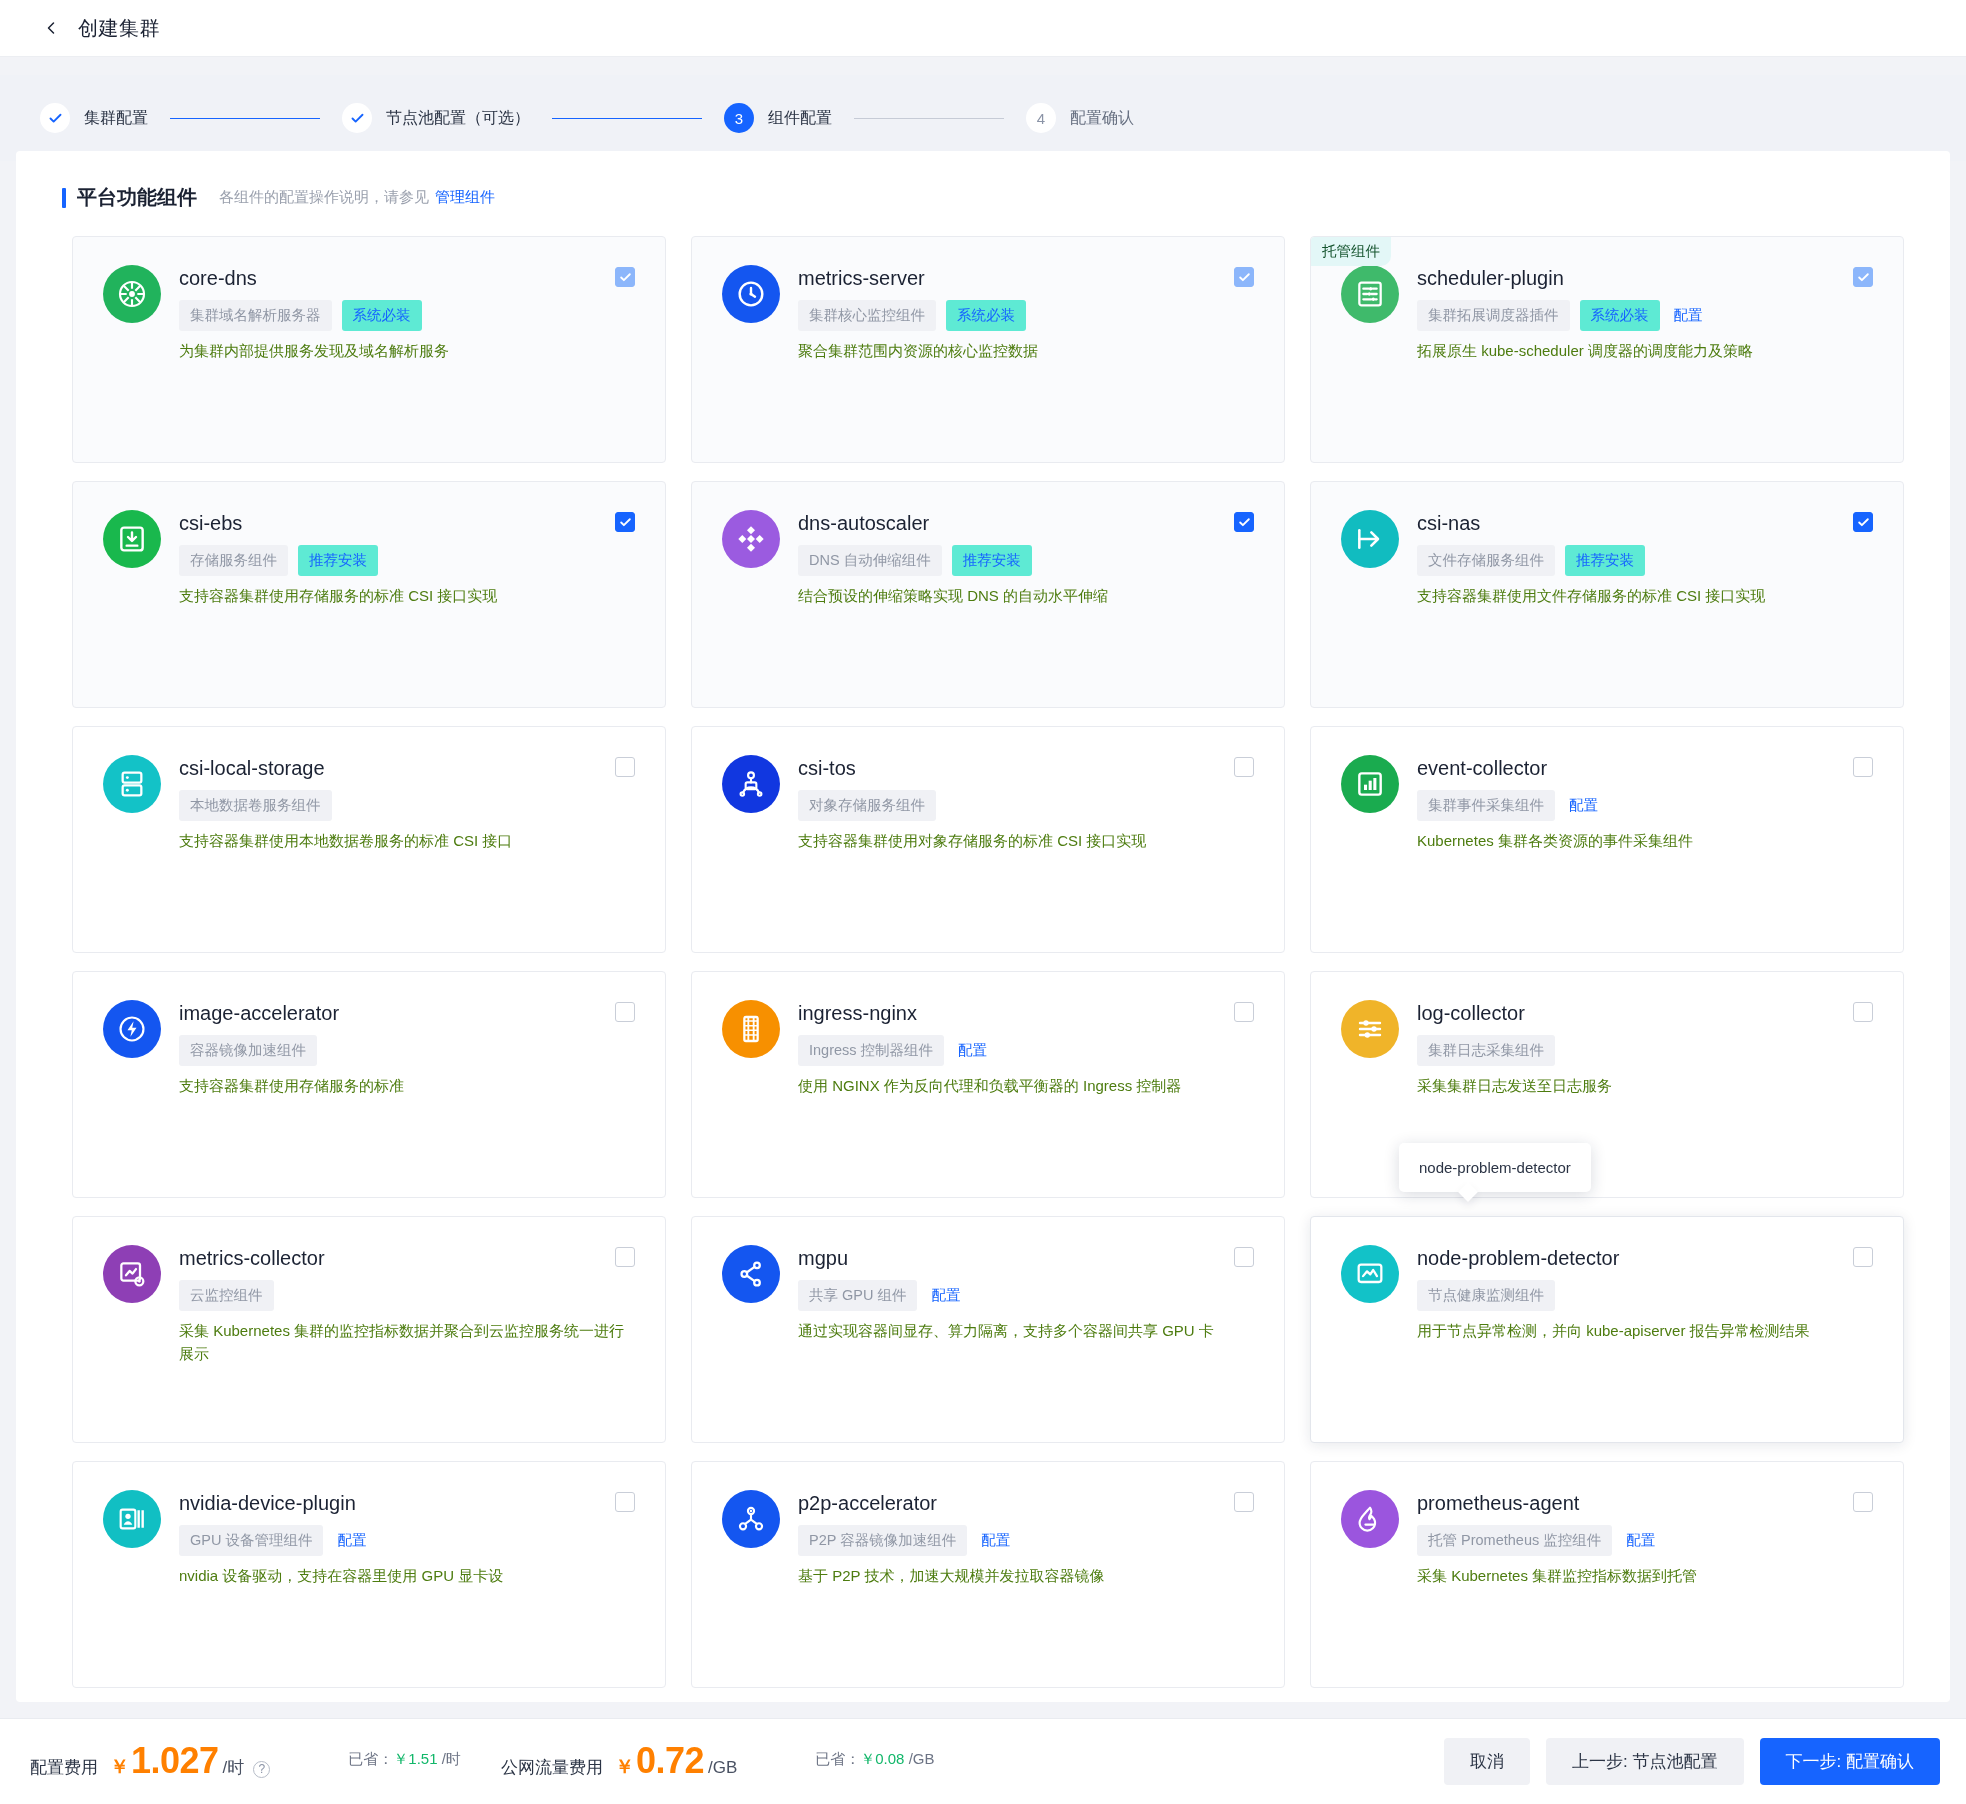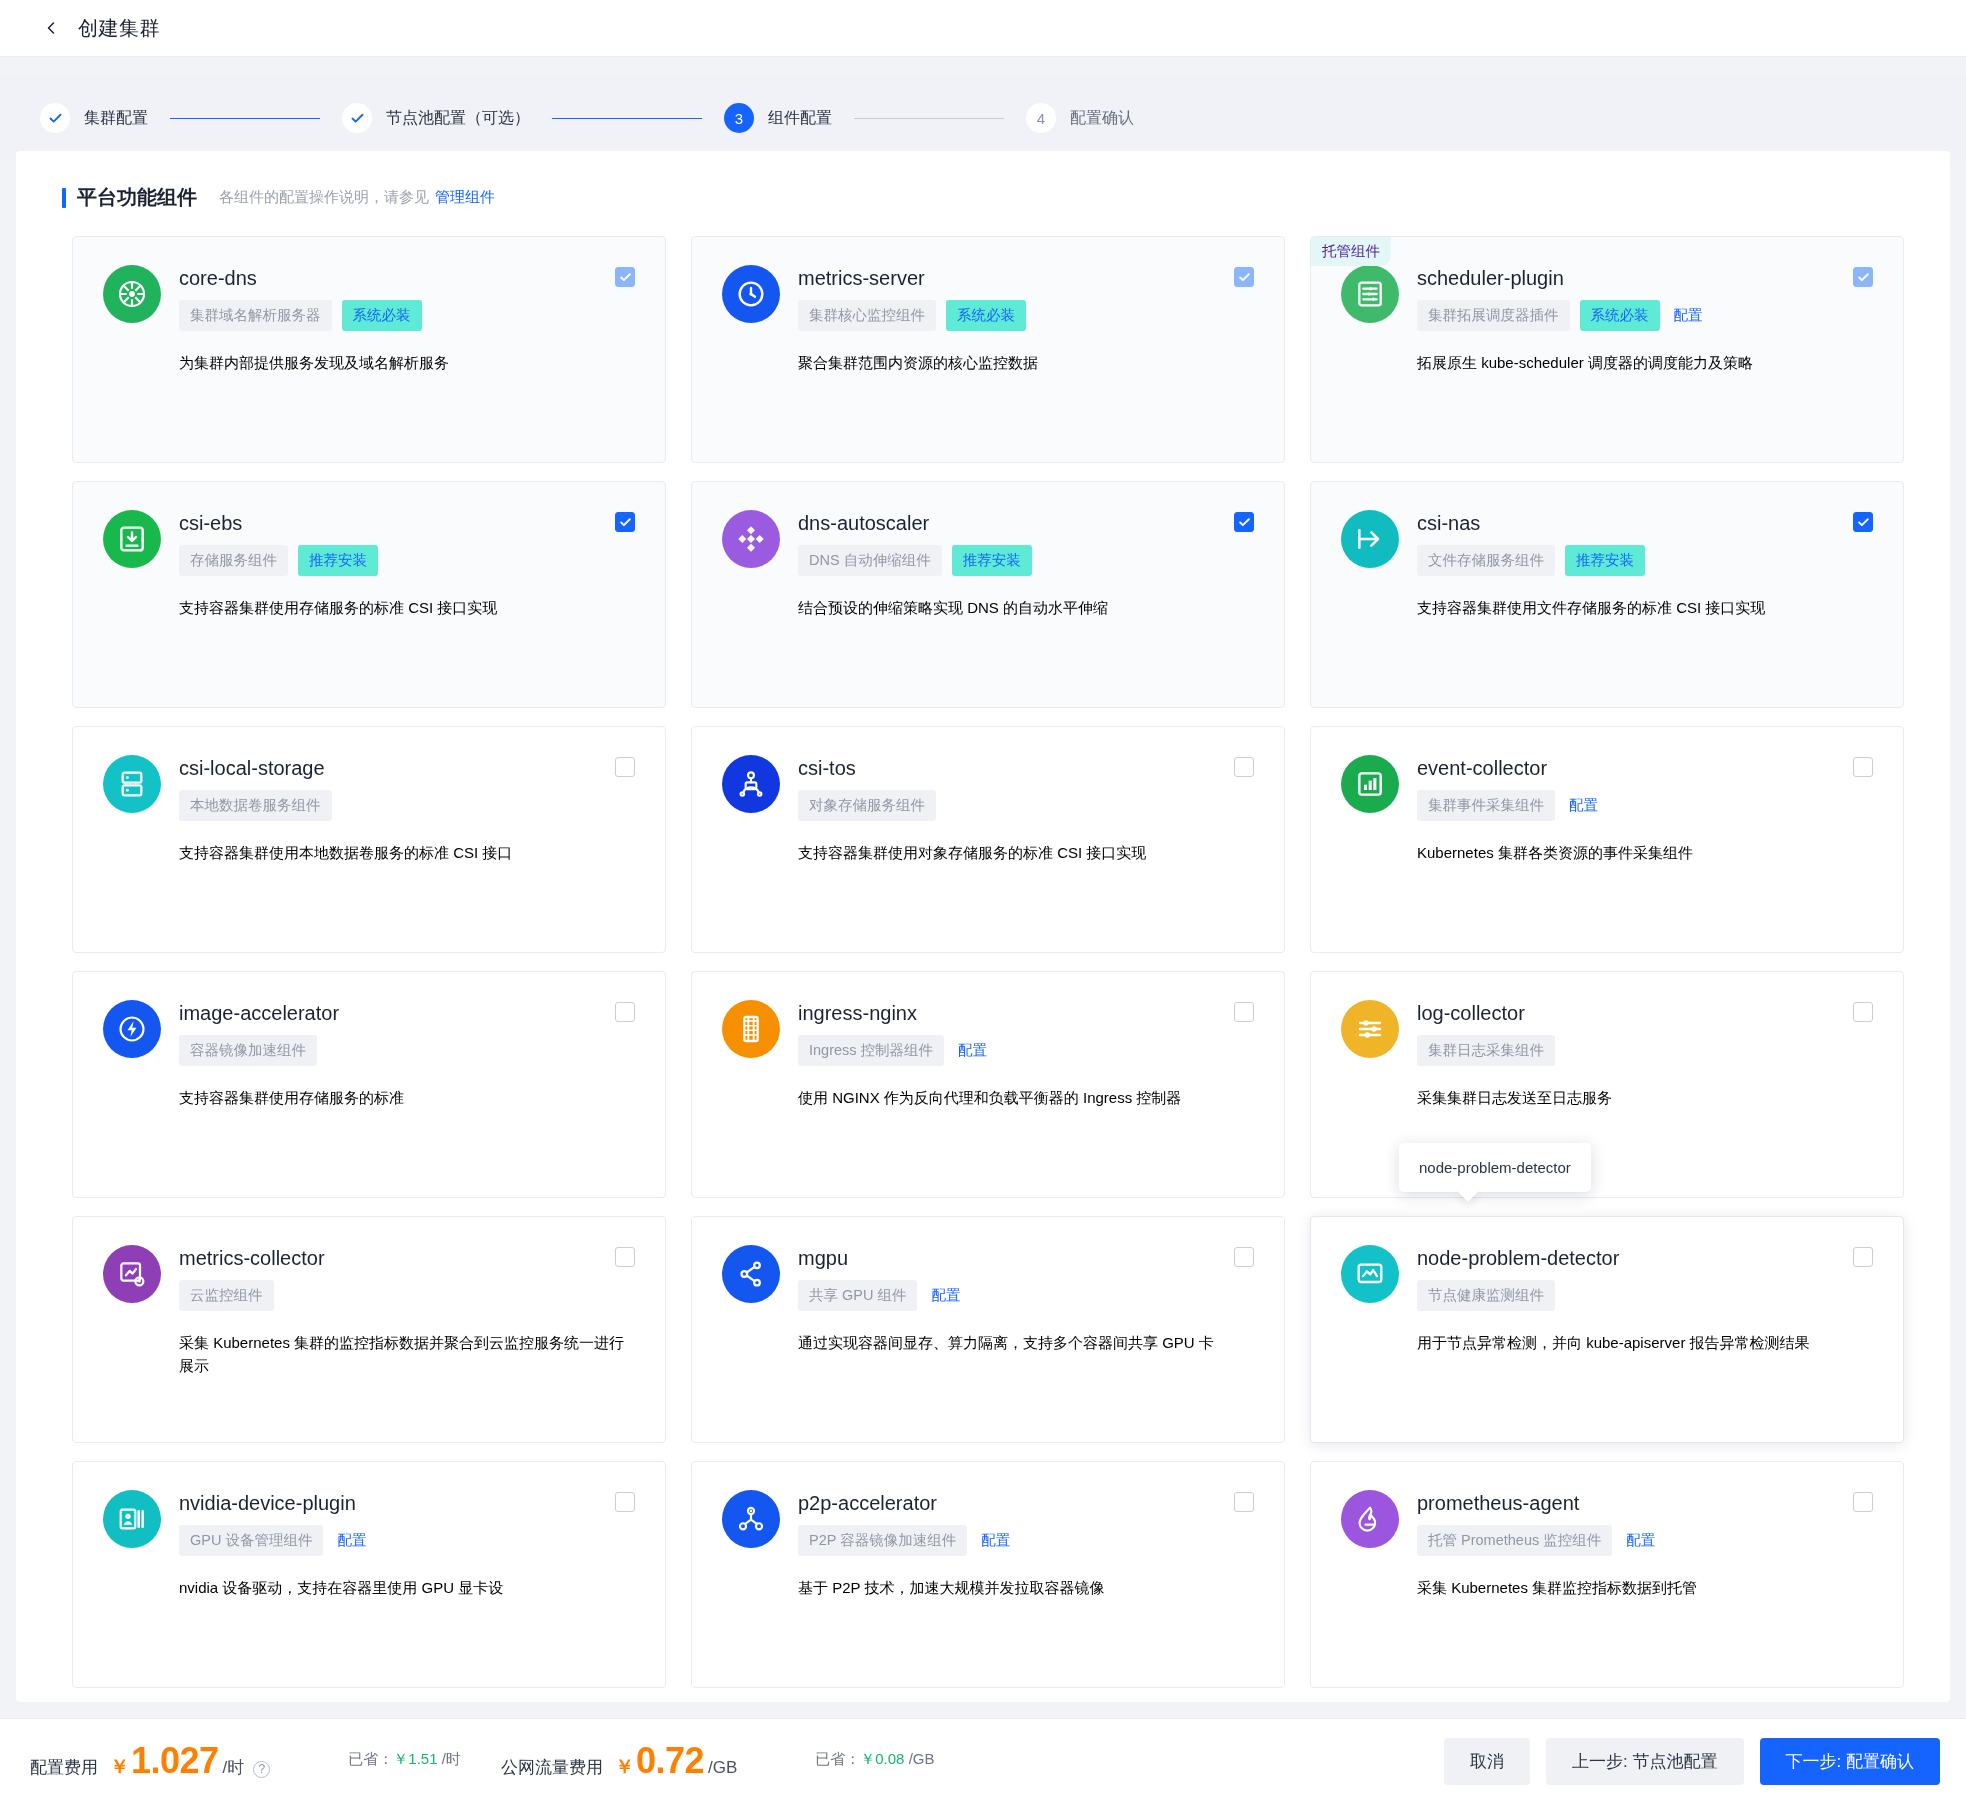--- a/index.html
+++ b/index.html
@@ -161,24 +161,24 @@
   .tag-grey { background: #f0f1f5; color: #9097a5; }
   .tag-blue { background: #5eead4; color: #1664ff; margin-left: 10px; }
   .cfg-link {
     font-size: 14.5px;
     color: #1664ff;
     margin-left: 14px;
     cursor: pointer;
     white-space: nowrap;
   }
   .card-desc {
-    margin-top: 20px;
+    margin-top: 8px;
     font-size: 15px;
     line-height: 1.55;
-    color: #000000;
+    color: #4d7c0f;
   }
   .checkbox {
     position: absolute;
     top: 30px; right: 30px;
     width: 20px; height: 20px;
     border-radius: 3px;
     border: 1px solid #c9ced8;
     background: #ffffff;
     display: flex; align-items: center; justify-content: center;
     cursor: pointer;
@@ -189,21 +189,21 @@
   }
   .checkbox.locked {
     background: #8cb6fb;
     border-color: #8cb6fb;
   }
   .checkbox svg { width: 13px; height: 13px; }
   .corner-tag {
     position: absolute;
     top: 0; left: 0;
     background: #e3f7f7;
-    color: #4c1d95;
+    color: #14532d;
     font-size: 14.5px;
     padding: 5px 11px;
     border-radius: 4px 0 10px 0;
   }
 
   
   .tooltip {
     position: absolute;
     background: #ffffff;
     border-radius: 5px;

